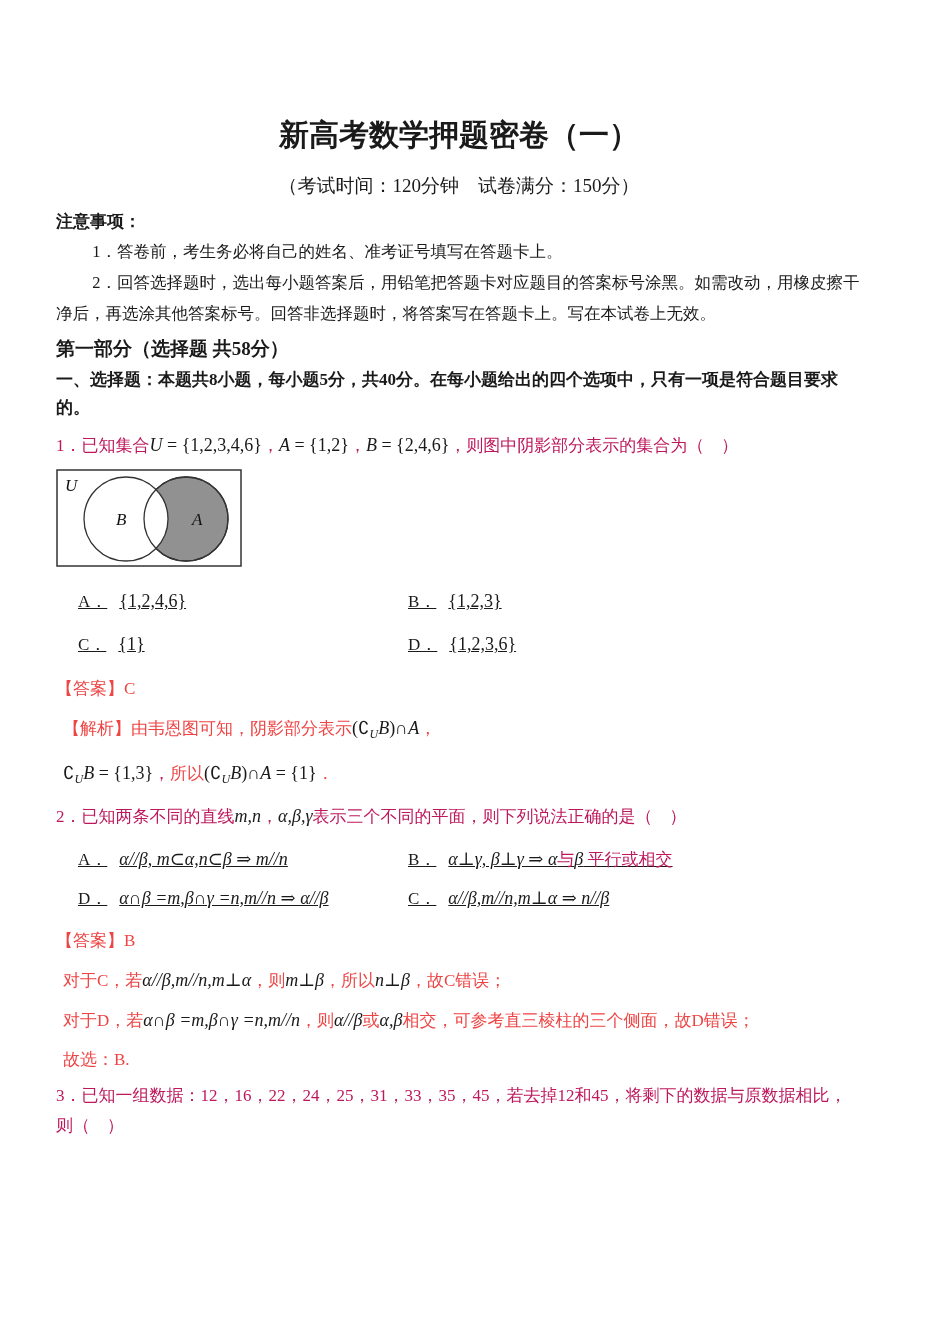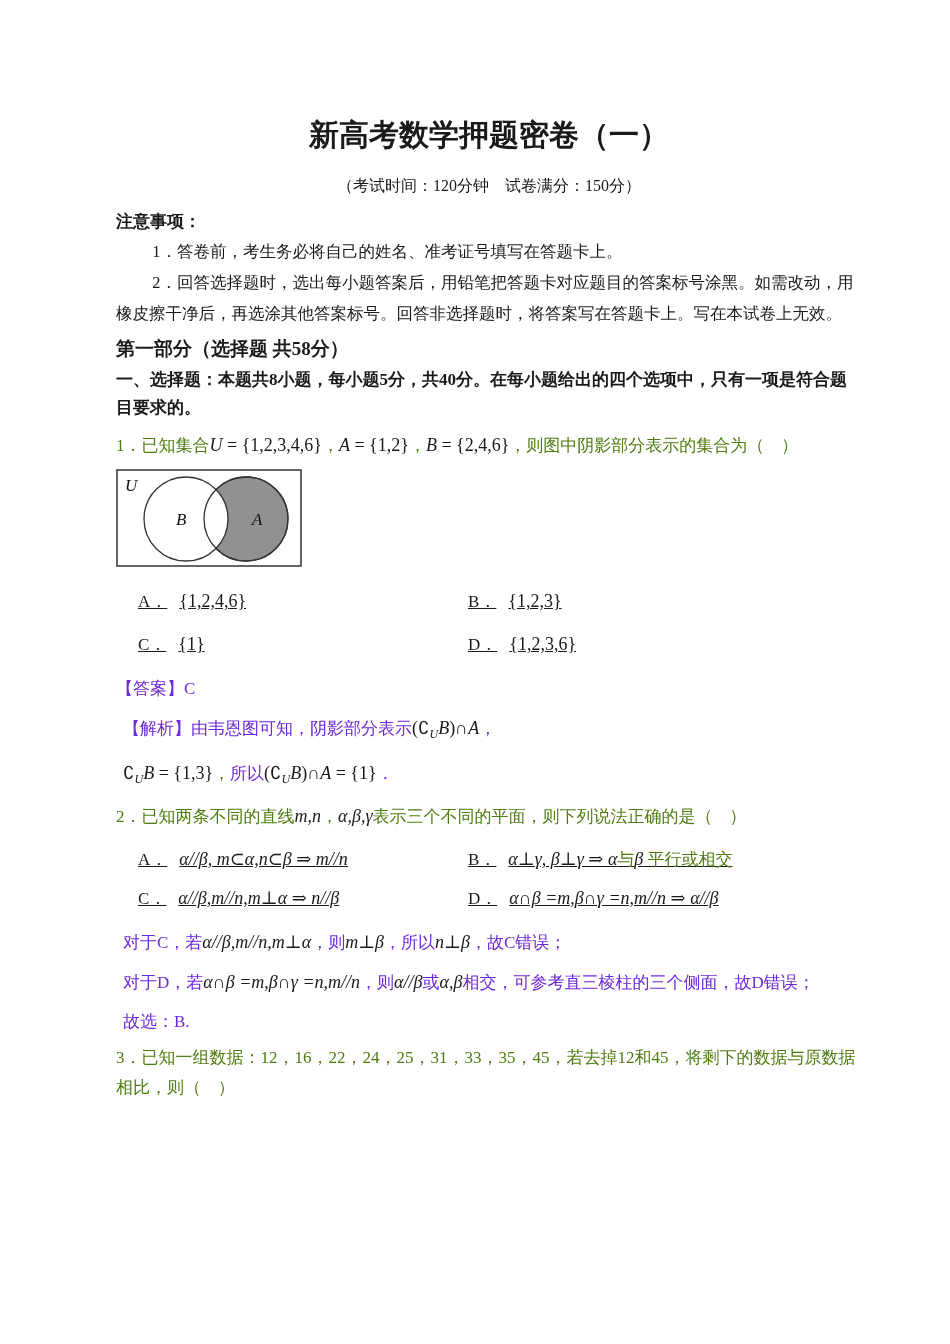--- a/index.html
+++ b/index.html
@@ -1,39 +1,39 @@
 <!DOCTYPE html>
 <html><head>
 <meta charset="utf-8">
 <style>
   html,body{margin:0;padding:0;background:#ffffff;}
   .page{
     width:950px;height:1344px;box-sizing:border-box;
-    padding:112px 88px 0 116px;overflow:hidden;background:#fff;
+    padding:112px 88px 0 56px;overflow:hidden;background:#fff;
     font-family:"Liberation Serif","DejaVu Serif",serif;
     color:#1a1a1a;font-size:17px;
   }
   .title{font-size:30px;font-weight:bold;text-align:center;line-height:46px;margin:0;}
-  .subtitle{font-size:16px;text-align:center;margin:16px 0 0 0;line-height:24px;}
+  .subtitle{font-size:19px;text-align:center;margin:16px 0 0 0;line-height:24px;}
   .notice-h{font-size:17px;font-weight:bold;margin:10px 0 0 0;line-height:28px;}
   .notice{font-size:16.5px;line-height:31px;margin:0;text-indent:2.2em;}
   .section-h{font-size:19px;font-weight:bold;text-align:left;margin:5px 0 0 0;line-height:30px;}
   .intro{font-size:17px;font-weight:bold;line-height:28px;margin:2px 0 8px 0;}
   .stem{font-size:17px;line-height:30px;margin:6px 0 0 0;}
   .venn-wrap{margin:8px 0 0 0;}
   .venn text{font-style:italic;font-size:17px;fill:#111;font-family:"Liberation Serif","DejaVu Serif",serif;}
   .options{display:grid;grid-template-columns:330px 1fr;margin:8px 0 0 0;padding-left:22px;}
   .option{line-height:42px;white-space:nowrap;text-decoration:underline;}
   .options.tight .option{line-height:38px;}
   .opt-label{margin-right:12px;}
   .answer{font-size:17px;line-height:30px;margin:8px 0 0 0;}
   .sol{font-size:17px;line-height:30px;margin:9px 0 0 7px;}
   
-  .seg-r{color:#6d28d9;}
-  .seg-b{color:#4d7c0f;}
+  .seg-r{color:#ef4444;}
+  .seg-b{color:#be185d;}
   .seg-m{font-style:italic;font-size:18px;}
   .seg-v{font-style:italic;font-size:18px;}
   .seg-mn{font-size:18px;}
   sub.seg-sub{font-style:italic;font-size:12px;}
   .answer .seg-r{font-size:17px;}
 </style>
 </head>
 <body>
 
 <div class="page">
@@ -85,26 +85,27 @@
   <p class="stem"><span class="seg-b">2．已知两条不同的直线</span><span class="seg-m">m,n</span><span class="seg-b">，</span><span class="seg-m">α,β,γ</span><span class="seg-b">表示三个不同的平面，则下列说法正确的是（　）</span></p>
 
   <div class="options tight">
     <div class="option">
       <span class="opt-label">A．</span><span class="opt-val"><span class="seg-m">α//β, m⊂α,n⊂β ⇒ m//n</span></span>
     </div>
     <div class="option">
       <span class="opt-label">B．</span><span class="opt-val"><span class="seg-m">α⊥γ, β⊥γ ⇒ α</span><span class="seg-b">与</span><span class="seg-m">β</span><span class="seg-b"> 平行或相交</span></span>
     </div>
     <div class="option">
-      <span class="opt-label">C．</span><span class="opt-val"><span class="seg-m">α//β,m//n,m⊥α ⇒ n//β</span></span>
+      <span class="opt-label">D．</span><span class="opt-val"><span class="seg-m">α∩β =m,β∩γ =n,m//n ⇒ α//β</span></span>
     </div>
     <div class="option">
-      <span class="opt-label">D．</span><span class="opt-val"><span class="seg-m">α∩β =m,β∩γ =n,m//n ⇒ α//β</span></span>
+      <span class="opt-label">C．</span><span class="opt-val"><span class="seg-m">α//β,m//n,m⊥α ⇒ n//β</span></span>
     </div>
   </div>
 
+  <p class="answer"><span class="seg-r">【答案】B</span></p>
   <p class="sol"><span class="seg-r">对于C，若</span><span class="seg-m">α//β,m//n,m⊥α</span><span class="seg-r">，则</span><span class="seg-m">m⊥β</span><span class="seg-r">，所以</span><span class="seg-m">n⊥β</span><span class="seg-r">，故C错误；</span></p>
   <p class="sol"><span class="seg-r">对于D，若</span><span class="seg-m">α∩β =m,β∩γ =n,m//n</span><span class="seg-r">，则</span><span class="seg-m">α//β</span><span class="seg-r">或</span><span class="seg-m">α,β</span><span class="seg-r">相交，可参考直三棱柱的三个侧面，故D错误；</span></p>
   <p class="sol"><span class="seg-r">故选：B.</span></p>
 
   <p class="stem"><span class="seg-b">3．已知一组数据：12，16，22，24，25，31，33，35，45，若去掉12和45，将剩下的数据与原数据相比，则（　）</span></p>
 
 </div>
 
 </body></html>

